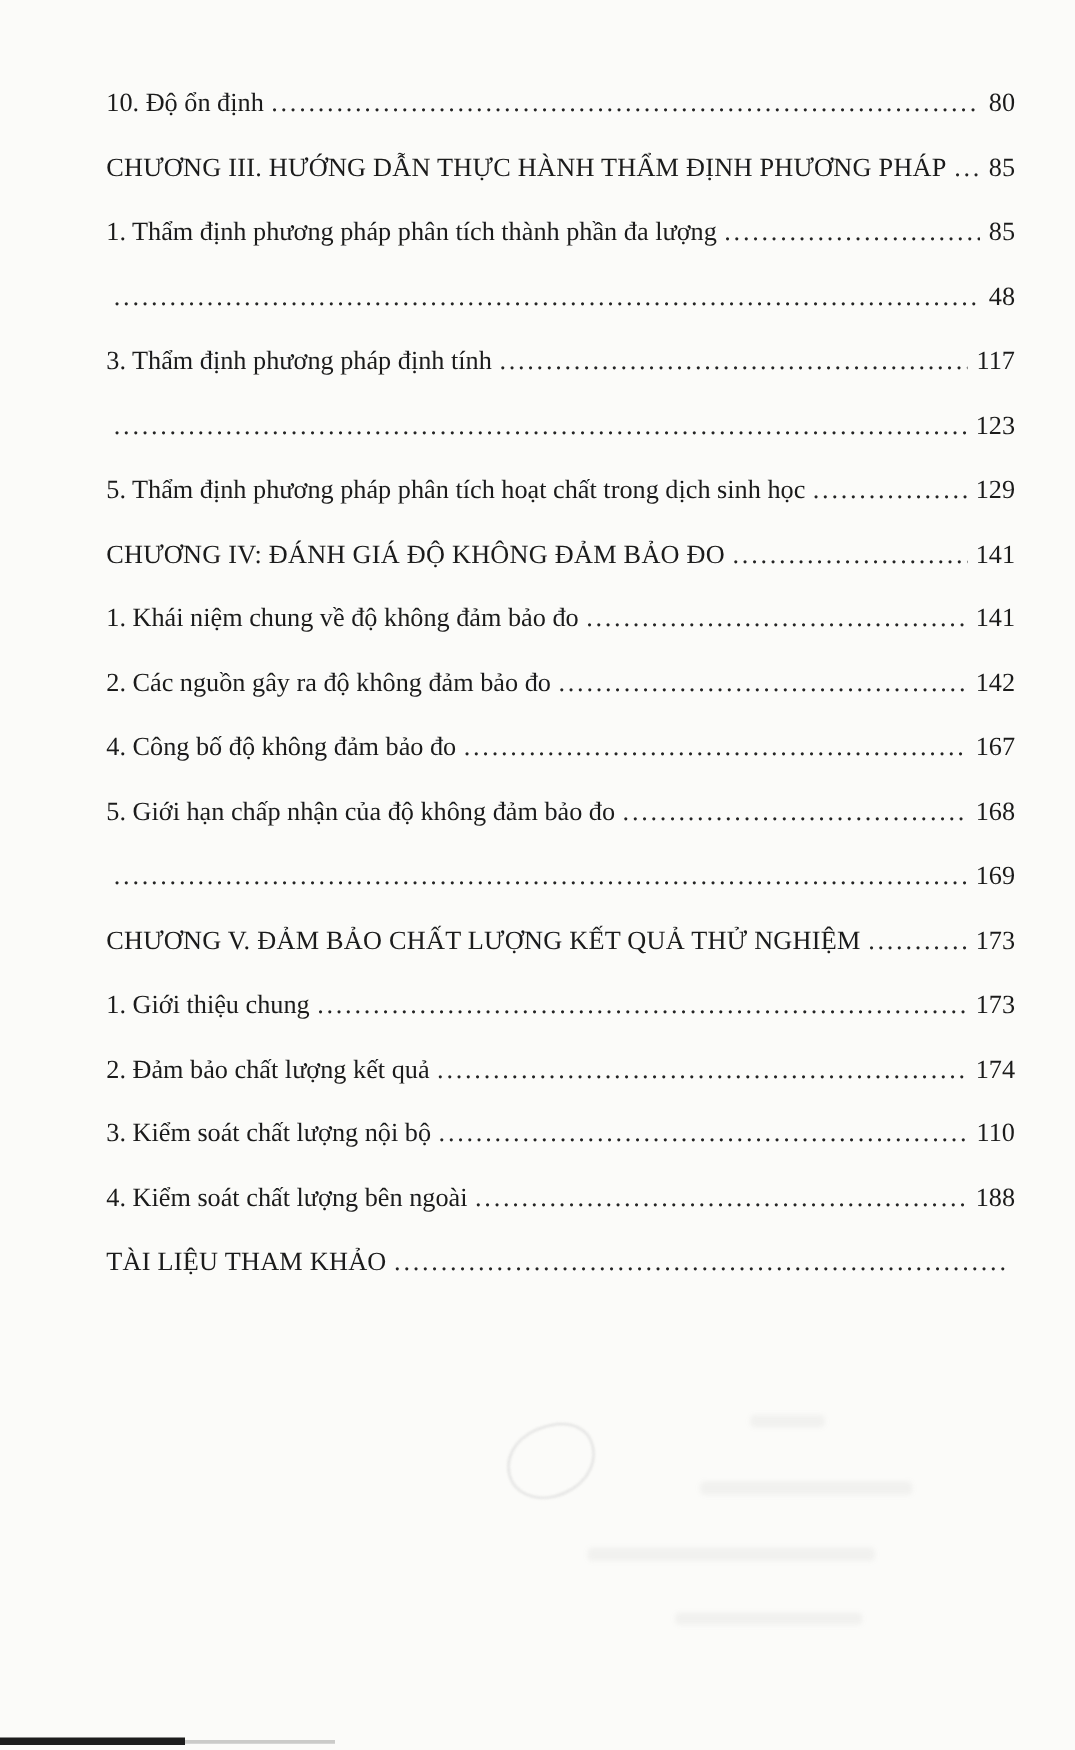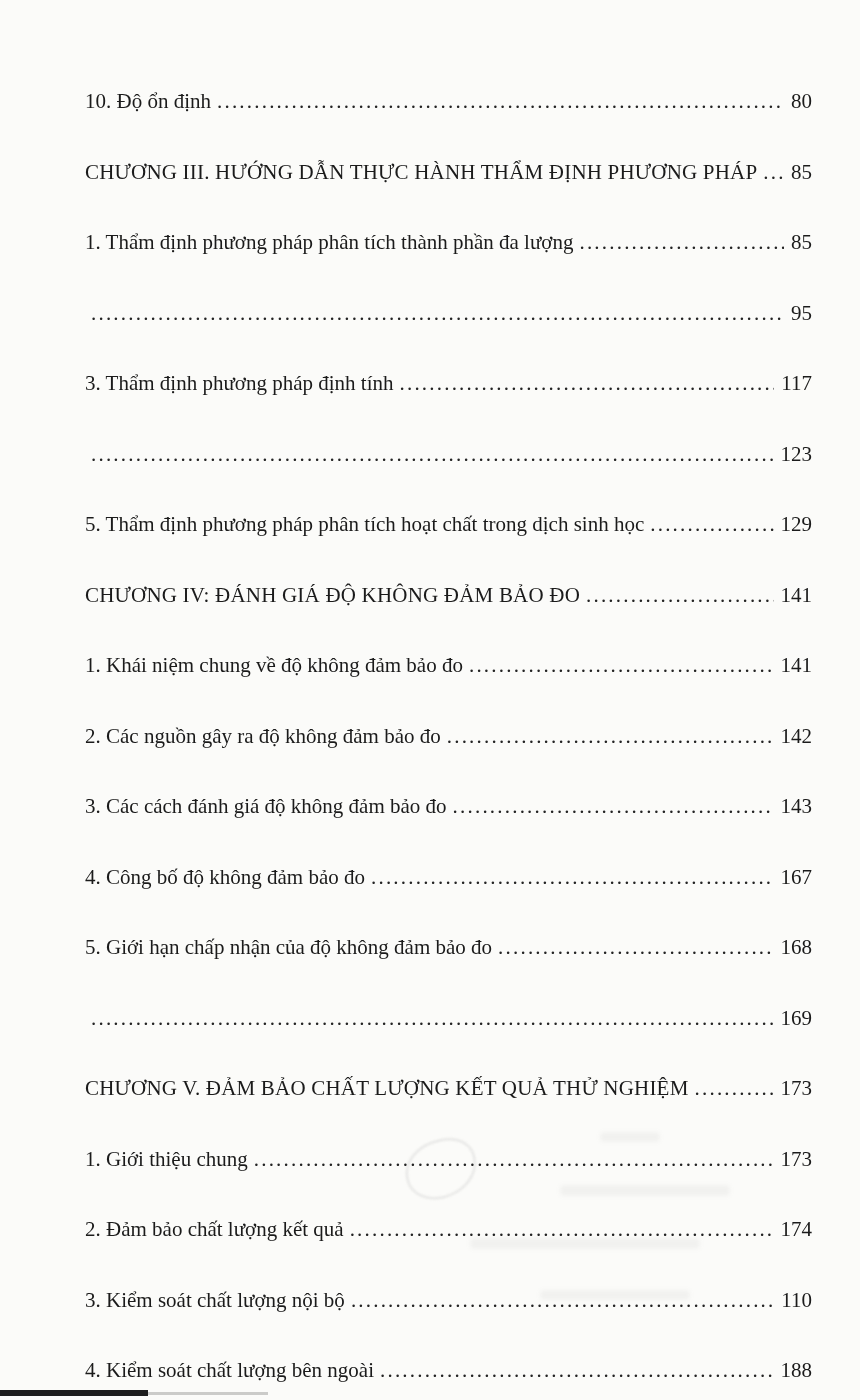--- a/index.html
+++ b/index.html
@@ -33,21 +33,20 @@
     color: #242424;
   }
   .leader::after {
     content: "..........................................................................................................................................................................................";
     letter-spacing: 2.2px;
   }
   .pagenum {
     white-space: nowrap;
     padding-left: 5px;
     text-align: right;
-    margin-top: 19px;
   }
   
   .artifact { position: absolute; pointer-events: none; }
   .scribble {
     left: 405px; top: 1140px; width: 72px; height: 58px;
     border: 2px solid rgba(110,110,110,0.16);
     border-radius: 55% 42% 58% 46%;
     transform: rotate(-14deg);
     filter: blur(1px);
   }
@@ -87,21 +86,21 @@
   </div>
 
   <div class="row">
     <span class="label">1. Thẩm định phương pháp phân tích thành phần đa lượng</span>
     <span class="leader"></span>
     <span class="pagenum">85</span>
   </div>
 
   <div class="row">
     <span class="leader"></span>
-    <span class="pagenum">95</span>
+    <span class="pagenum">48</span>
   </div>
 
   <div class="row">
     <span class="label">3. Thẩm định phương pháp định tính</span>
     <span class="leader"></span>
     <span class="pagenum">117</span>
   </div>
 
   <div class="row">
     <span class="leader"></span>
@@ -125,25 +124,20 @@
     <span class="leader"></span>
     <span class="pagenum">141</span>
   </div>
 
   <div class="row">
     <span class="label">2. Các nguồn gây ra độ không đảm bảo đo</span>
     <span class="leader"></span>
     <span class="pagenum">142</span>
   </div>
 
-  <div class="row">
-    <span class="label">3. Các cách đánh giá độ không đảm bảo đo</span>
-    <span class="leader"></span>
-    <span class="pagenum">143</span>
-  </div>
 
   <div class="row">
     <span class="label">4. Công bố độ không đảm bảo đo</span>
     <span class="leader"></span>
     <span class="pagenum">167</span>
   </div>
 
   <div class="row">
     <span class="label">5. Giới hạn chấp nhận của độ không đảm bảo đo</span>
     <span class="leader"></span>

